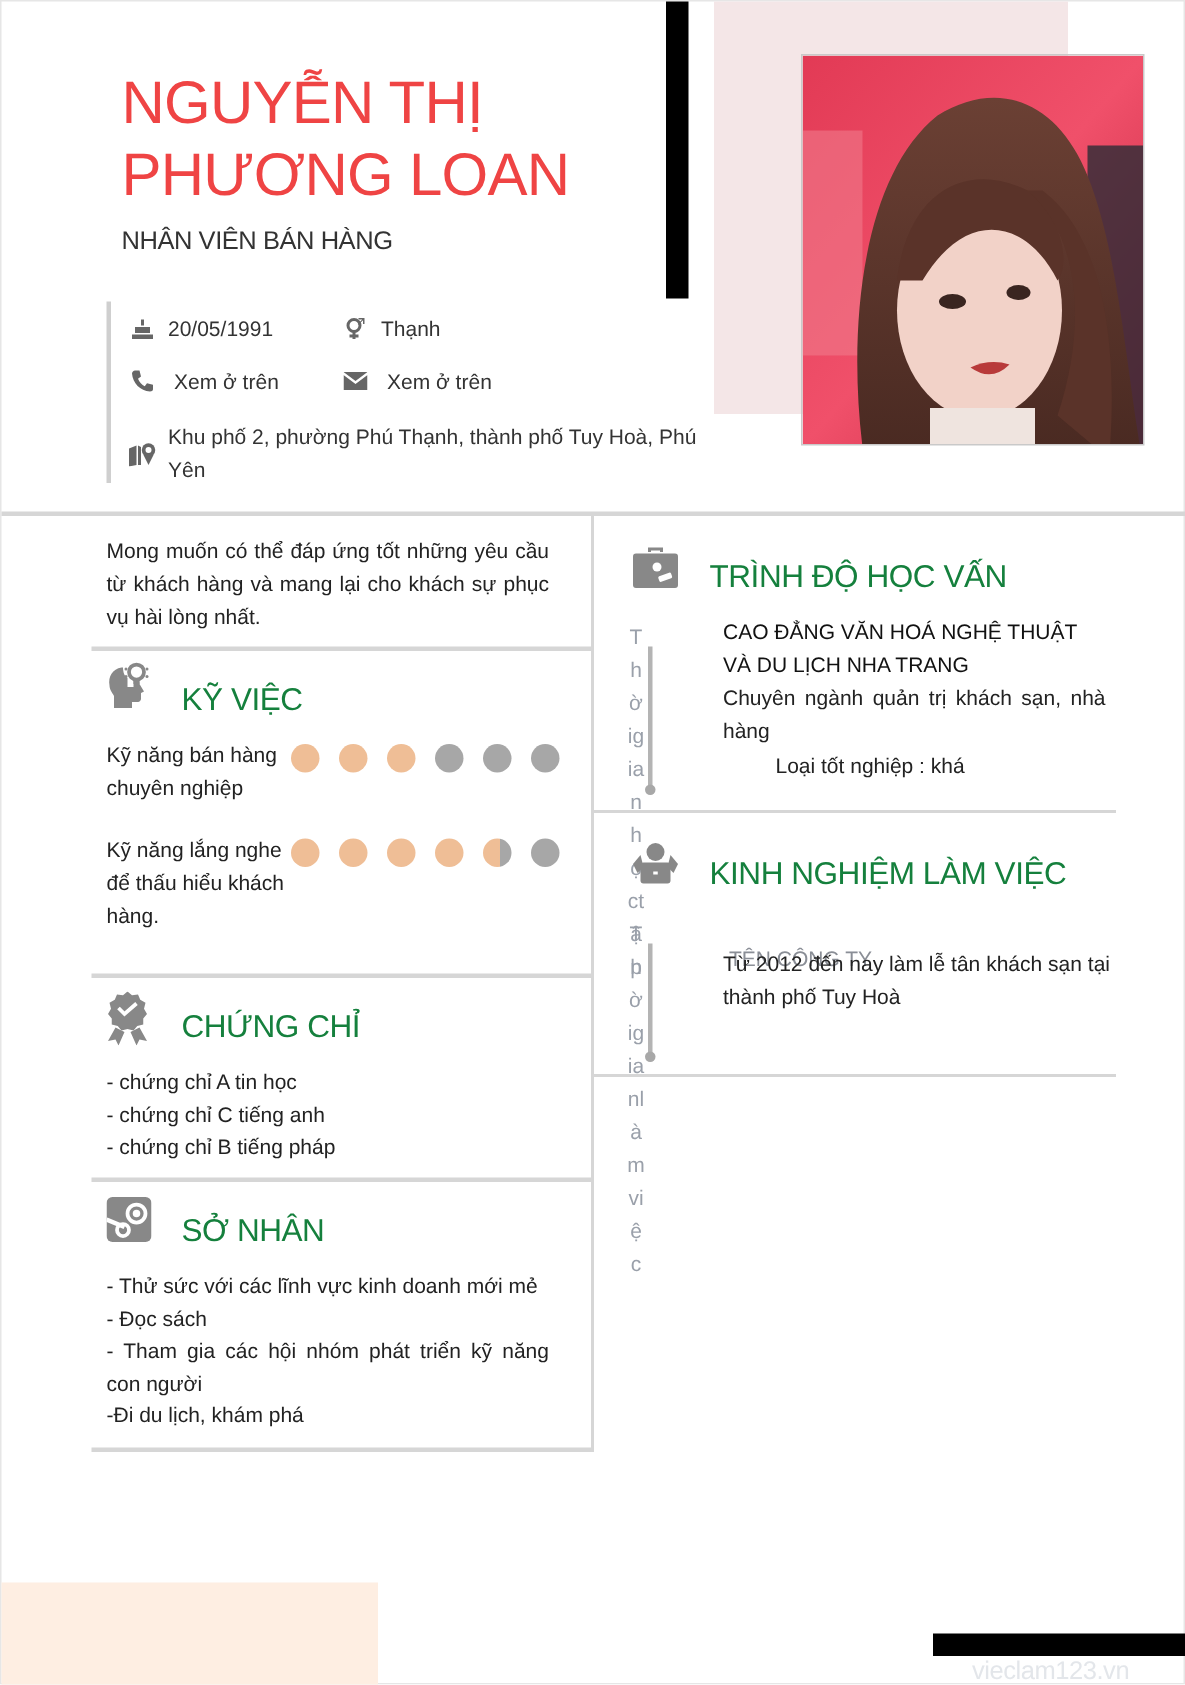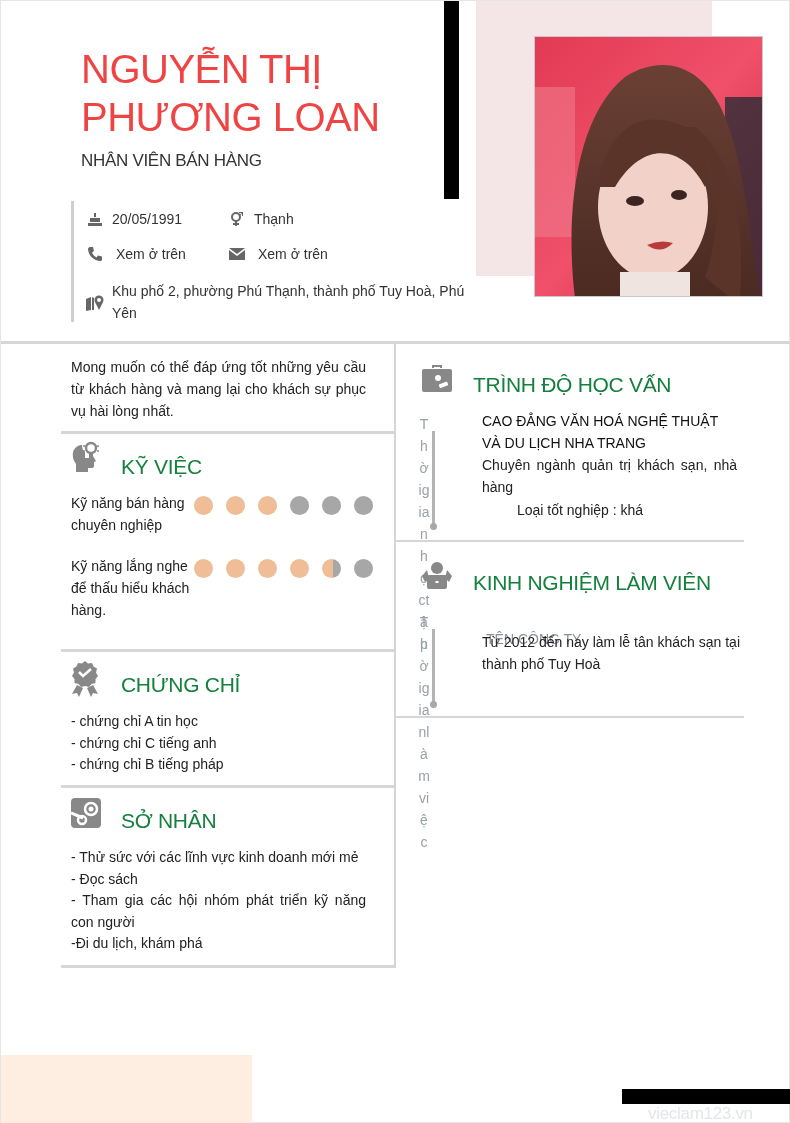--- a/index.html
+++ b/index.html
@@ -237,21 +237,21 @@
 
   <div class="abs sec-icon" style="left:420px; top:561px;">
     <svg width="32" height="28" viewBox="0 0 32 28">
         <circle cx="16" cy="6" r="6"></circle>
         <path d="M6 8 L1 14 L4 20 L8 16 Z"></path>
         <path d="M26 8 L31 14 L28 20 L24 16 Z"></path>
         <rect x="6" y="13" width="20" height="14" rx="2"></rect>
         <rect x="14.5" y="19" width="3" height="2" fill="#fff"></rect>
       </svg>
   </div>
-  <div class="abs sec-title" style="left:472px; top:570px;">KINH NGHIỆM LÀM VIÊN</div>
+  <div class="abs sec-title" style="left:472px; top:570px;">KINH NGHIỆM LÀM VIỆC</div>
 
   <div class="abs vtext" style="left:417px; top:610px;">Thờigianlàmviệc</div>
   <div class="abs tl-line" style="left:431px; top:628px; height:75px;"></div>
   <div class="abs tl-dot" style="left:429px; top:700px;"></div>
 
   <div class="abs" style="left:485px; top:610px; font-size:14px; color:#8a8e96;margin-top:20px;">TÊN CÔNG TY</div>
   <div class="abs para" style="left:481px; top:630px; width:258px;">Từ 2012 đến nay làm lễ tân khách sạn tại thành phố Tuy Hoà</div>
 
   <div class="abs hr" style="left:395px; top:715px; width:348px; height:2px;"></div>
 

